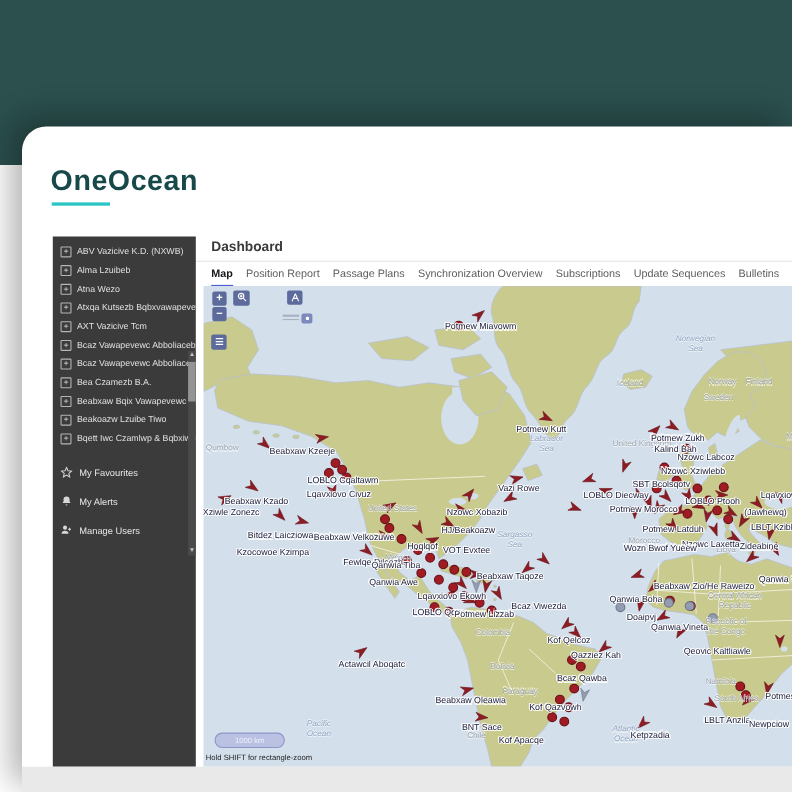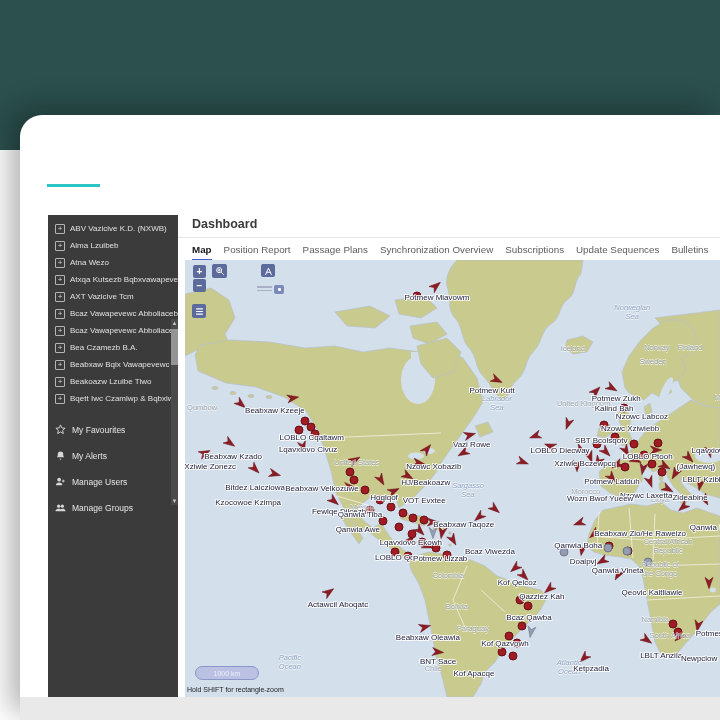--- a/index.html
+++ b/index.html
@@ -65,20 +65,21 @@
 
   .bottom-strip{position:absolute;left:0;right:0;bottom:0;height:23px;background:#e9e9e9;}
 </style>
 </head>
 <body>
 
 <div class="stage">
   <div class="teal-band"></div>
 
   <div class="window">
+    <div class="logo">OneOcean</div>
     <div class="logo-underline"></div>
     <div class="header-rule"></div>
 
     <div class="sidebar">
       <div class="company-list" id="company-list">
           <div class="company">
             <span class="plusbox">+</span>
             <span>ABV Vazicive K.D. (NXWB)</span>
           </div>
           <div class="company">
@@ -146,30 +147,20 @@
         </div>
         <div class="side-link">
           <span>
             <svg width="11" height="11" viewBox="0 0 24 24">
                 <circle cx="9" cy="8" r="4" fill="#d8d8d8"></circle>
                 <path d="M2 20c0-4 3-6 7-6s7 2 7 6z" fill="#d8d8d8"></path>
                 <path d="M18 8v6M15 11h6" stroke="#d8d8d8" stroke-width="2"></path>
               </svg>
           </span>
           <span>Manage Users</span>
-        </div>
-        <div class="side-link">
-          <span>
-            <svg width="11" height="11" viewBox="0 0 24 24">
-                <circle cx="8" cy="9" r="3.5" fill="#d8d8d8"></circle>
-                <circle cx="16" cy="9" r="3.5" fill="#d8d8d8"></circle>
-                <path d="M1 20c0-3.5 3-5.5 7-5.5s7 2 7 5.5zM11 20c.5-3 3-5.5 6-5.5 3.5 0 6 2 6 5.5z" fill="#d8d8d8"></path>
-              </svg>
-          </span>
-          <span>Manage Groups</span>
         </div>
       </div>
     </div>
 
     <div class="page-title">Dashboard</div>
     <div class="tabs">
       <div class="tab active">Map</div>
       <div class="tab">Position Report</div>
       <div class="tab">Passage Plans</div>
       <div class="tab">Synchronization Overview</div>
@@ -702,21 +693,21 @@
           <div class="vlabel" style="left: 53.6%; top: 42.1%;">Vazi Rowe</div>
           <div class="vlabel" style="left: 46.5%; top: 47.1%;">Nzowc Xobazib</div>
           <div class="vlabel" style="left: 45%; top: 50.8%;">HJ/Beakoazw</div>
           <div class="vlabel" style="left: 70.1%; top: 43.5%;">LOBLO Diecway</div>
           <div class="vlabel" style="left: 80.6%; top: 31.6%;">Potmew Zukh</div>
           <div class="vlabel" style="left: 80.2%; top: 33.9%;">Kalind Bah</div>
           <div class="vlabel" style="left: 85.4%; top: 35.7%;">Nzowc Labcoz</div>
           <div class="vlabel" style="left: 83.2%; top: 38.4%;">Nzowc Xziwlebb</div>
           <div class="vlabel" style="left: 77.8%; top: 41.2%;">SBT Bcolsqotv</div>
           <div class="vlabel" style="left: 86.5%; top: 44.9%;">LOBLO Ptooh</div>
-          <div class="vlabel" style="left: 74.8%; top: 46.5%;">Xziwle Bczewpcq</div>
+          <div class="vlabel" style="left: 74.8%; top: 46.5%;">Potmew Morocco</div>
           <div class="vlabel" style="left: 95.5%; top: 47.1%;">(Jawhewq)</div>
           <div class="vlabel" style="left: 79.8%; top: 50.6%;">Potmew Latduh</div>
           <div class="vlabel" style="left: 97.2%; top: 50.1%;">LBLT Kzibke</div>
           <div class="vlabel" style="left: 86.2%; top: 53.8%;">Nzowc Laxetta</div>
           <div class="vlabel" style="left: 77.6%; top: 54.5%;">Wozn Bwof Yueew</div>
           <div class="vlabel" style="left: 94.4%; top: 54.2%;">Zideabine</div>
           <div class="vlabel" style="left: 97.8%; top: 43.5%;">Lqavxiow</div>
           <div class="vlabel" style="left: 97.6%; top: 61.1%;">Qanwia S</div>
           <div class="vlabel" style="left: 76.1%; top: 62.5%; margin-left: 48px;">Beabxaw Zio/He Raweizo</div>
           <div class="vlabel" style="left: 73.5%; top: 65.2%;">Qanwia Boha</div>

